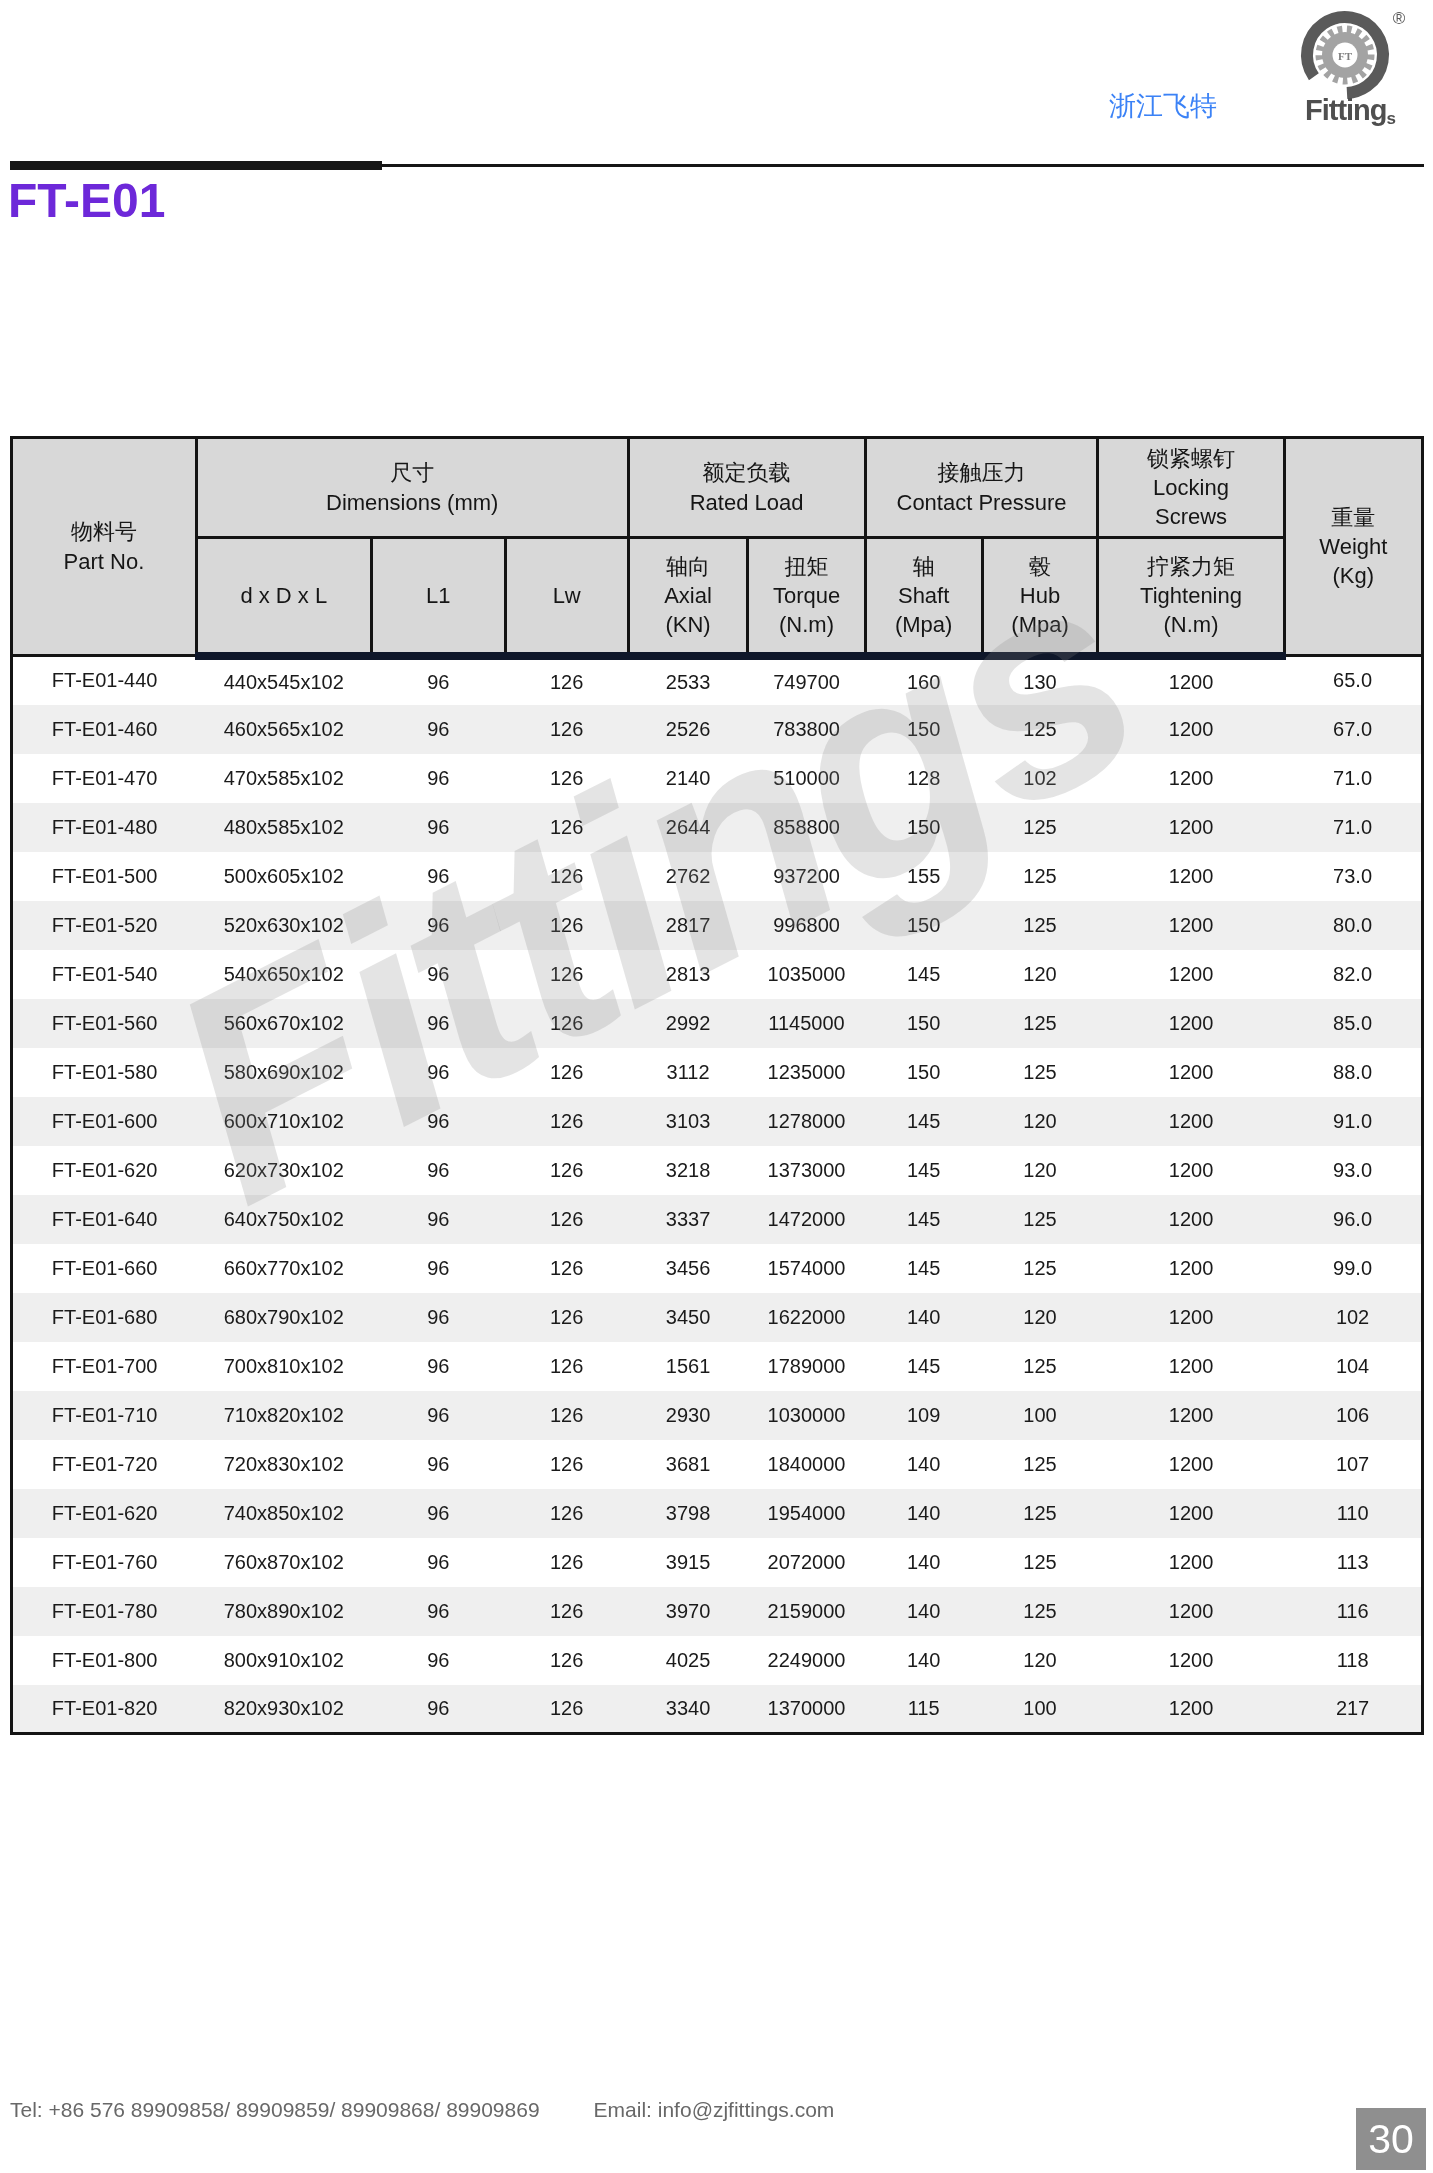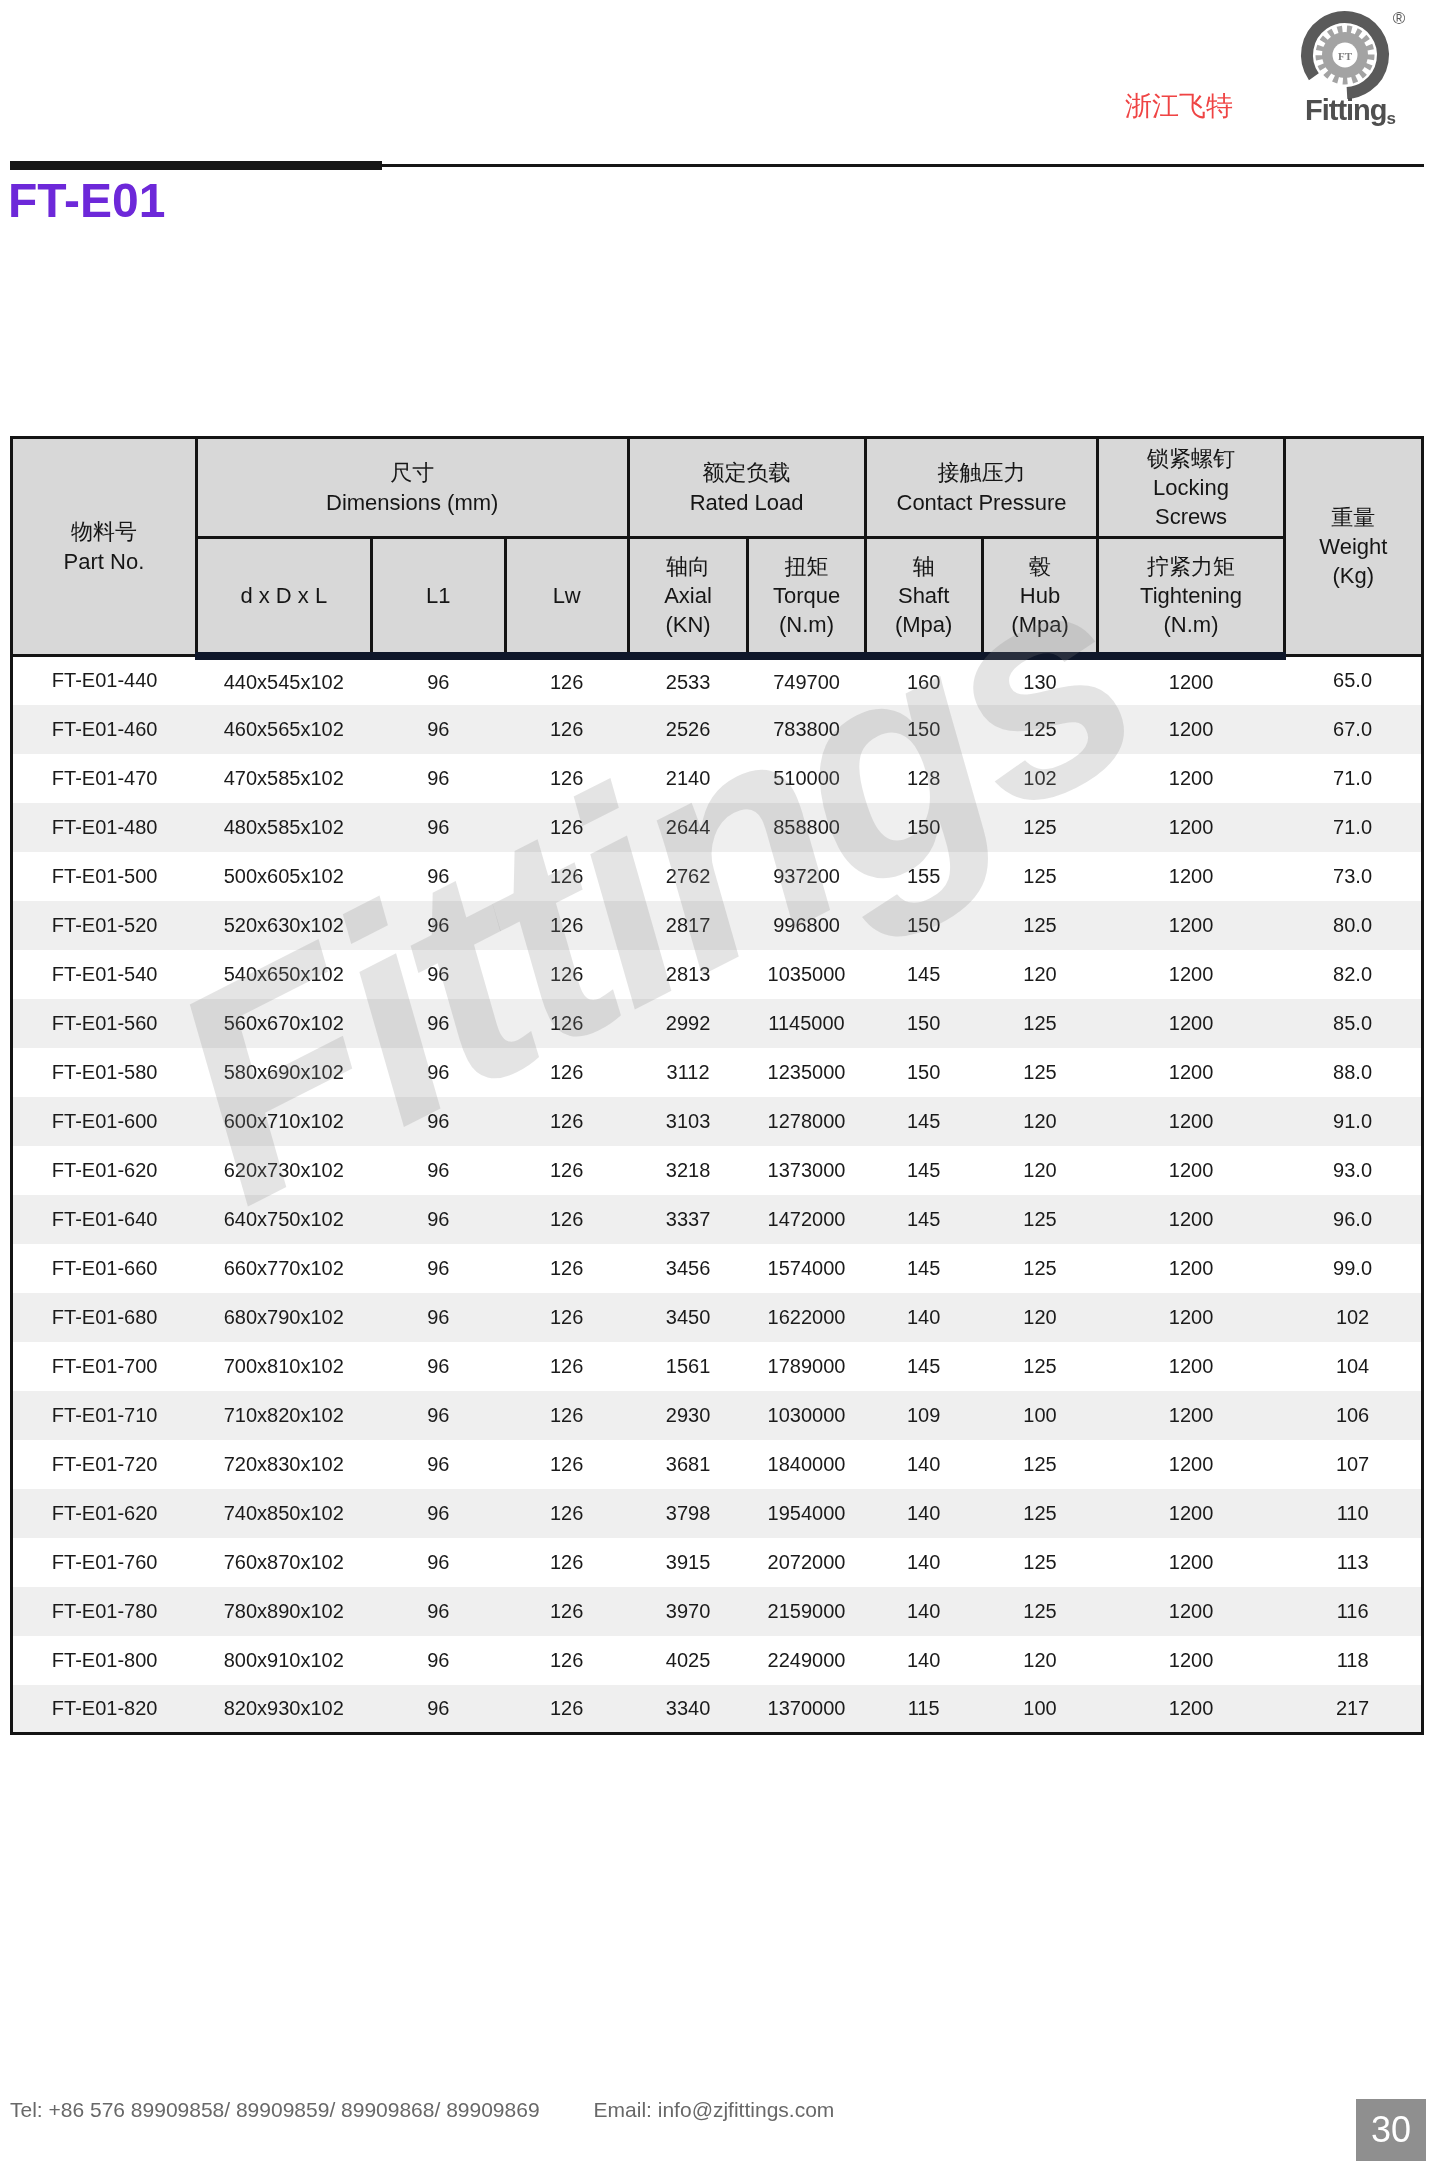--- a/index.html
+++ b/index.html
@@ -4,21 +4,21 @@
 <style>
   html,body{margin:0;padding:0;background:#ffffff;}
   body{width:1433px;height:2173px;position:relative;overflow:hidden;
        font-family:"Liberation Sans", sans-serif;color:#1a1a1a;}
   .page{position:absolute;inset:0;}
 
   
   .hdr-line{position:absolute;left:10px;top:88px;white-space:nowrap;
             font-size:23px;font-weight:600;color:#1f1f1f;letter-spacing:.5px;}
   .hdr-line .dot{margin:0 18px;font-weight:700;}
-  .brand-cn{position:absolute;right:200px;top:88px;font-size:27px;color:#ef4444;}
+  .brand-cn{position:absolute;right:216px;top:88px;font-size:27px;color:#3b82f6;}
   .logo-wrap{position:absolute;right:8px;top:8px;width:150px;height:118px;text-align:center;}
   .logo-svg{display:block;margin:0 auto;}
   .wordmark{font-weight:800;font-size:29px;color:#4f4f4f;letter-spacing:-1px;line-height:1;margin-top:-4px;}
   .wordmark .suffix{font-size:17px;vertical-align:-4px;}
   .rule-thick{position:absolute;left:10px;top:161px;width:372px;height:9px;background:#161616;}
   .rule-thin{position:absolute;left:382px;top:164px;width:1042px;height:3px;background:#161616;}
 
   
   .page-title{position:absolute;left:8px;top:176px;font-size:48px;font-weight:700;
               letter-spacing:0;color:#6d28d9;line-height:1.05;}
@@ -45,23 +45,23 @@
               border:none;padding:0 2px;color:#1a1a1a;}
 
   
   .watermark{position:absolute;left:650px;top:885px;transform:translate(-50%,-50%) rotate(-27deg);
              font-size:300px;font-weight:700;font-style:italic;letter-spacing:-8px;
              color:rgba(130,130,130,0.22);white-space:nowrap;pointer-events:none;z-index:6;}
 
   
   .footer-contact{position:absolute;left:10px;top:2098px;font-size:21px;color:#686868;white-space:nowrap;}
   .footer-contact .email{margin-left:54px;}
-  .page-box{position:absolute;right:7px;bottom:12px;width:70px;height:62px;background:#8f8f8f;
+  .page-box{position:absolute;right:7px;bottom:3px;width:70px;height:62px;background:#8f8f8f;
             display:flex;align-items:center;justify-content:center;
-            color:#ffffff;font-size:36px;}
+            color:#ffffff;font-size:41px;}
 </style>
 </head>
 <body>
 
 <div class="page">
 
 
   <div class="brand-cn">浙江飞特</div>
 
   <div class="logo-wrap">

